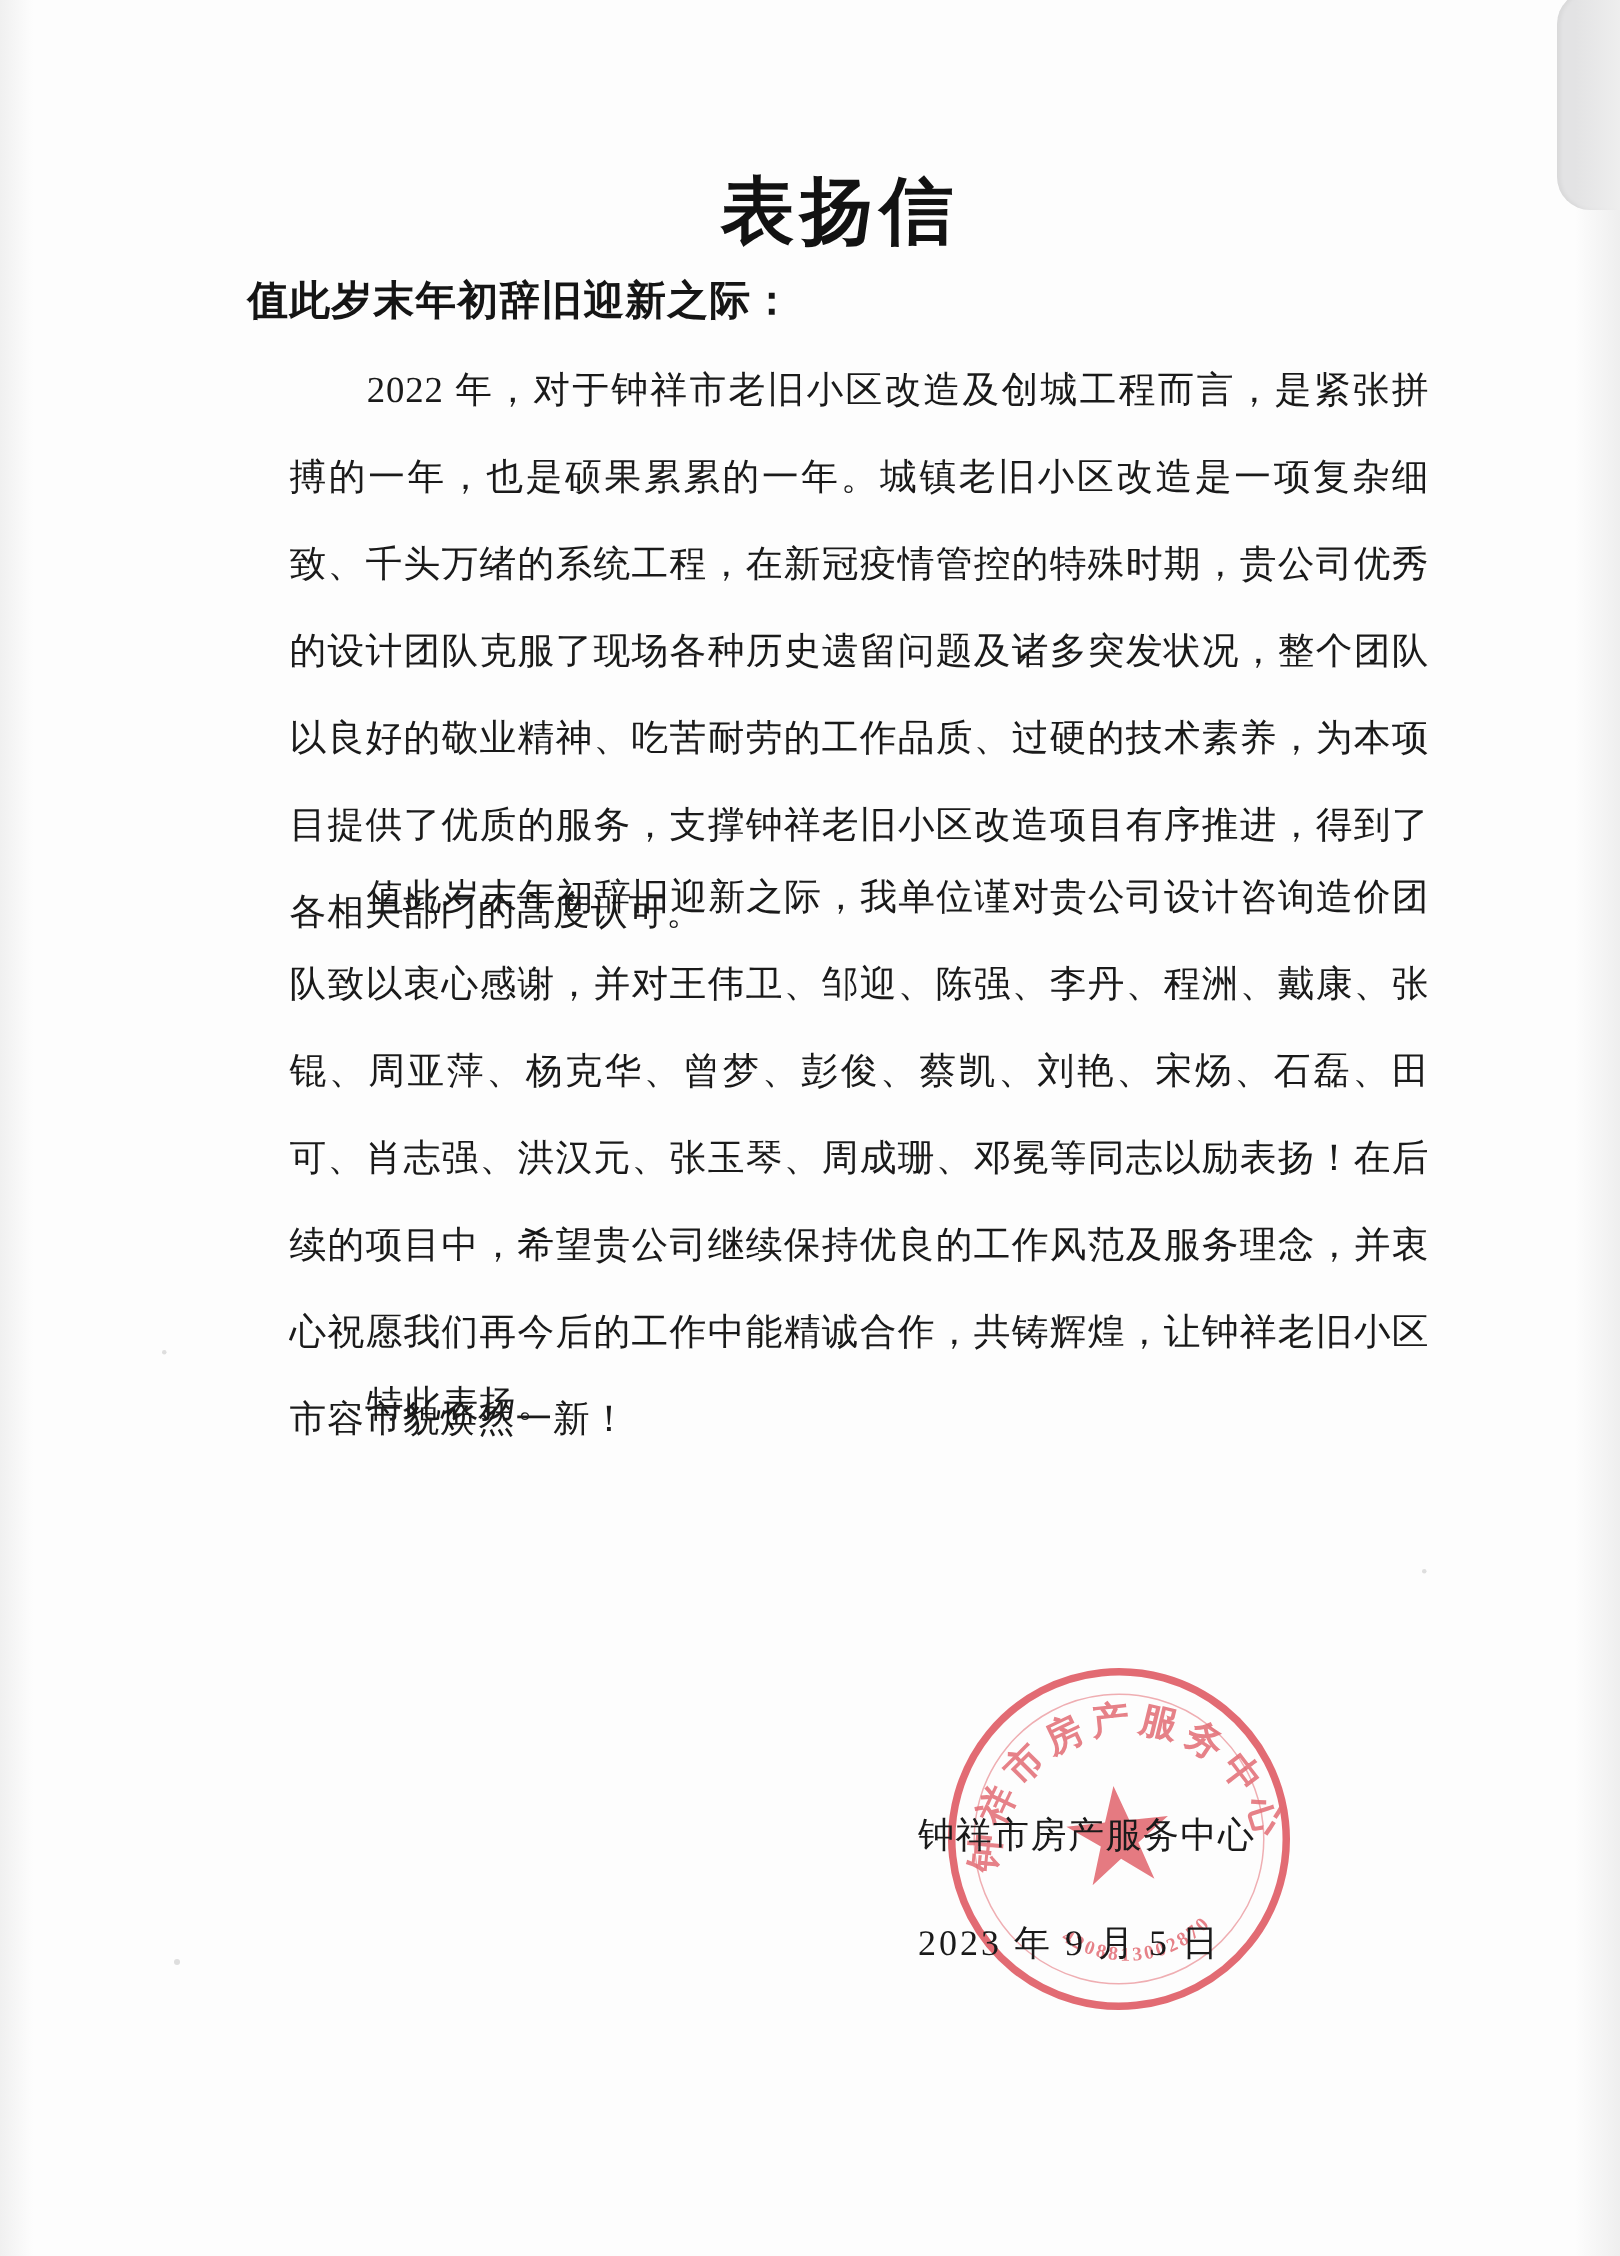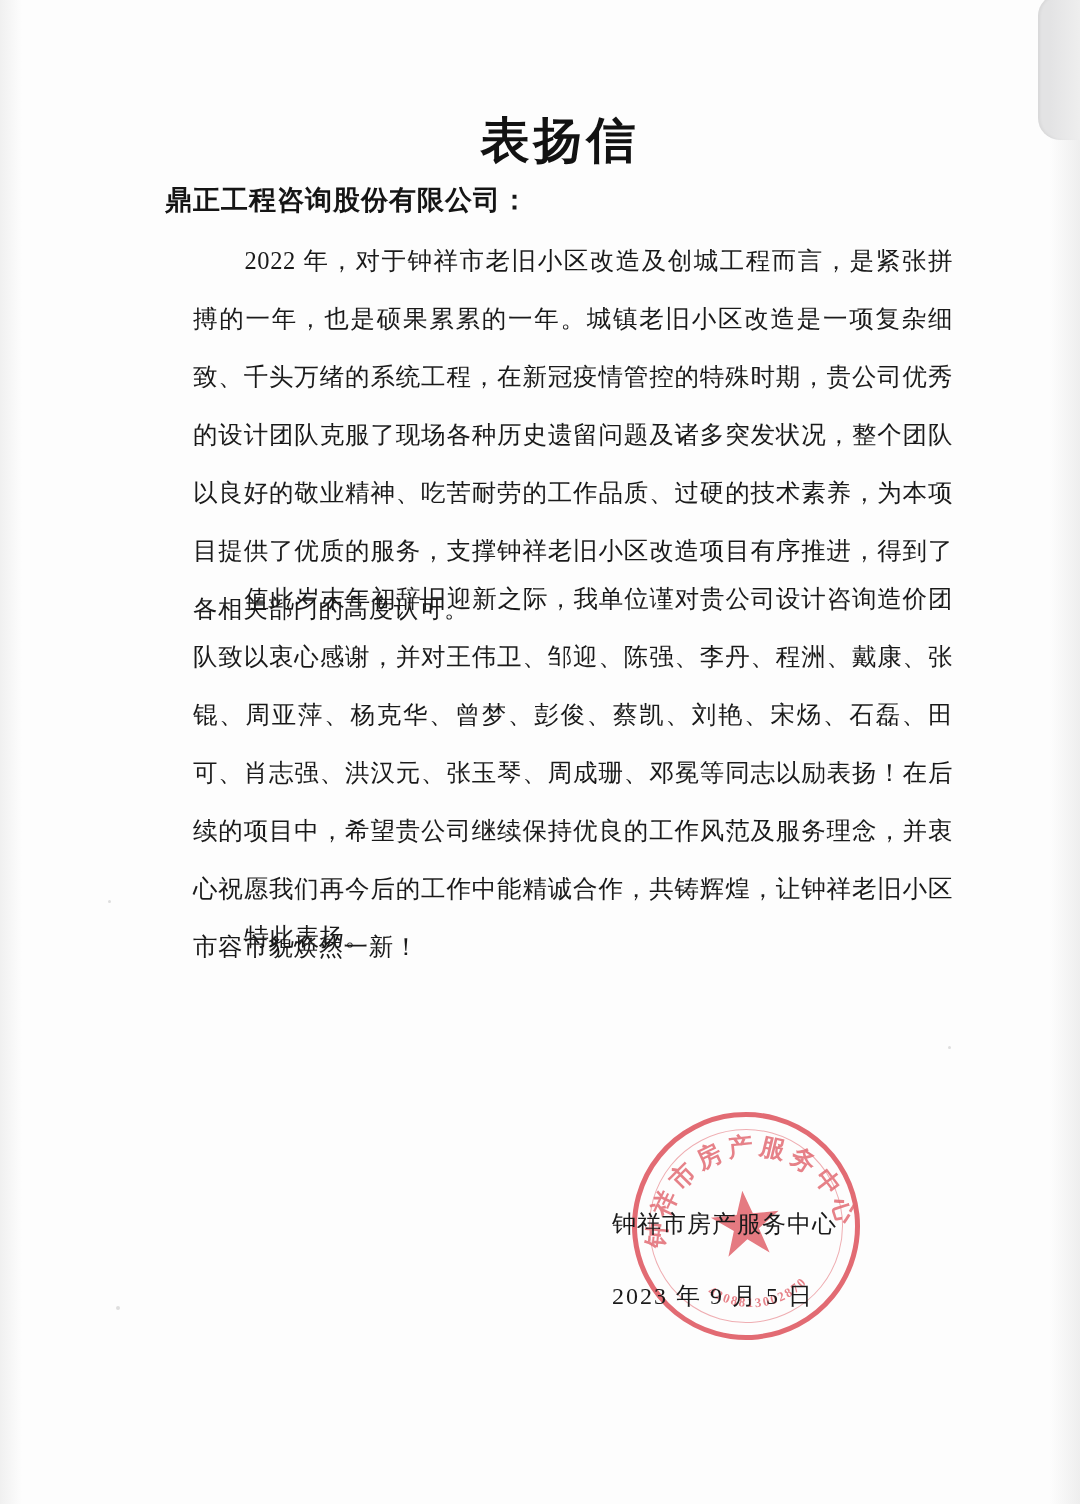--- a/index.html
+++ b/index.html
@@ -147,21 +147,21 @@
 <div id="page">
 
   <div class="corner-artifact"></div>
 
   <div class="speck" style="left:108px; top:900px; width:3px; height:3px;"></div>
   <div class="speck" style="left:116px; top:1306px; width:4px; height:4px;"></div>
   <div class="speck" style="left:948px; top:1046px; width:3px; height:3px;"></div>
 
   <div class="doc-title">表扬信</div>
 
-  <div class="salutation">鼎正工程咨询股份有限公司：</div>
+  <div class="salutation">值此岁末年初辞旧迎新之际：</div>
 
   <div class="body-block p1 indent">2022 年，对于钟祥市老旧小区改造及创城工程而言，是紧张拼搏的一年，也是硕果累累的一年。城镇老旧小区改造是一项复杂细致、千头万绪的系统工程，在新冠疫情管控的特殊时期，贵公司优秀的设计团队克服了现场各种历史遗留问题及诸多突发状况，整个团队以良好的敬业精神、吃苦耐劳的工作品质、过硬的技术素养，为本项目提供了优质的服务，支撑钟祥老旧小区改造项目有序推进，得到了各相关部门的高度认可。</div>
   <div class="body-block p3 indent">特此表扬。</div>
   <div class="body-block p2 indent">值此岁末年初辞旧迎新之际，我单位谨对贵公司设计咨询造价团队致以衷心感谢，并对王伟卫、邹迎、陈强、李丹、程洲、戴康、张锟、周亚萍、杨克华、曾梦、彭俊、蔡凯、刘艳、宋炀、石磊、田可、肖志强、洪汉元、张玉琴、周成珊、邓冕等同志以励表扬！在后续的项目中，希望贵公司继续保持优良的工作风范及服务理念，并衷心祝愿我们再今后的工作中能精诚合作，共铸辉煌，让钟祥老旧小区市容市貌焕然一新！</div>
 
   <div class="seal">
     <div class="seal-inner"></div>
     <svg class="seal-arc-text" viewBox="0 0 228 228">
       <defs>
         <path id="arcTop" d="M 26,126 A 88,88 0 0 1 202,126"></path>

